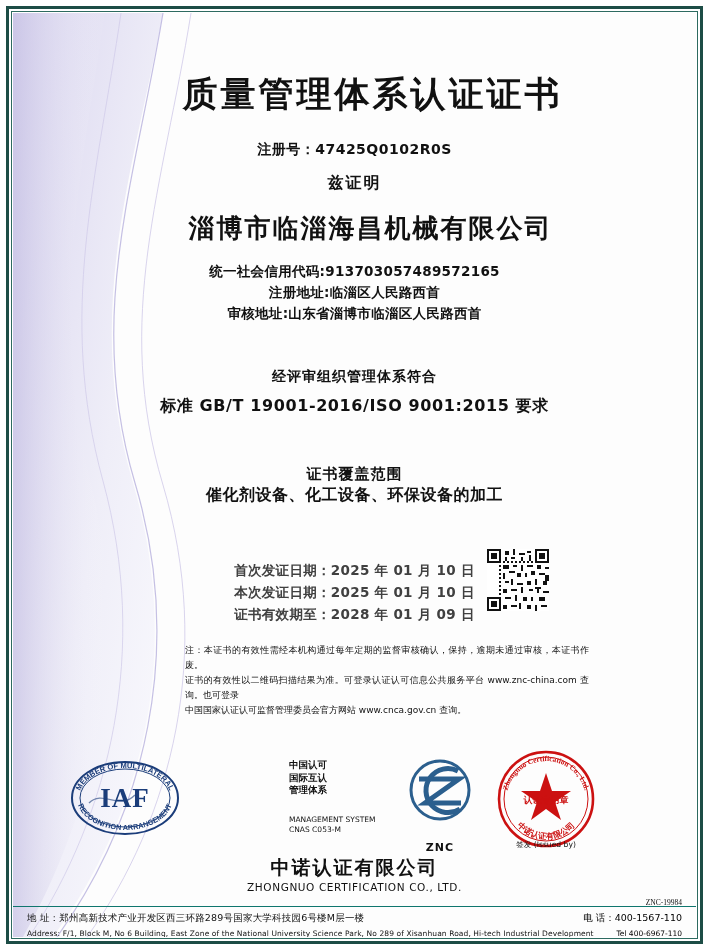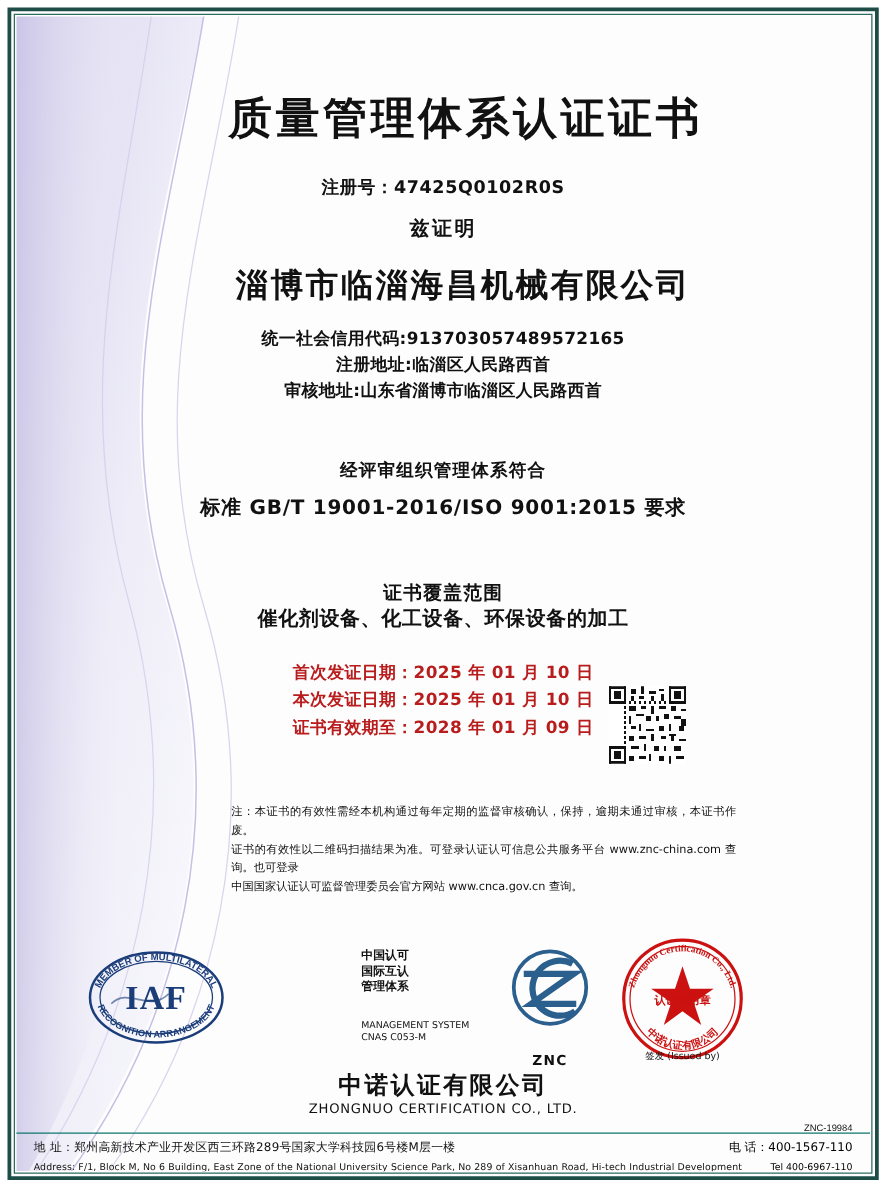--- a/index.html
+++ b/index.html
@@ -104,23 +104,23 @@
     letter-spacing:1px;
   }
   .scope-text{
     position:absolute;top:472px;left:0;width:100%;
     text-align:center;
     font-size:16px;font-weight:bold;color:#111;
     font-family:"DejaVu Sans", sans-serif;
     letter-spacing:.5px;
   }
   .dates{
-    position:absolute;top:514px;left:0;width:100%;
-    text-align:center;
-    font-size:13.5px;font-weight:bold;color:#b91c1c;
+    position:absolute;top:546px;left:0;width:100%;
+    text-align:center;
+    font-size:13.5px;font-weight:bold;color:#404040;
     font-family:"DejaVu Sans", sans-serif;
     line-height:22px;
     letter-spacing:.3px;
   }
   .qr{
     position:absolute;top:536px;left:474px;
     width:62px;height:62px;
     background:#fff;
   }
   .note{
@@ -196,21 +196,21 @@
   }
   .addr-en{
     font-size:7.5px;color:#111;font-family:"DejaVu Sans", sans-serif;
     margin-top:4px;letter-spacing:.1px;
   }
   .addr-row{display:flex;justify-content:space-between;align-items:baseline;}
   .addr-right{font-size:9.5px;font-family:"DejaVu Sans", sans-serif;white-space:nowrap;}
   .addr-right-en{font-size:7.5px;font-family:"DejaVu Sans", sans-serif;white-space:nowrap;}
   .docno{
     position:absolute;right:14px;bottom:30px;
-    font-size:7.5px;color:#111;font-family:Liberation Sans, sans-serif;padding-left:40px;
+    font-size:7.5px;color:#111;font-family:Liberation Serif, serif;padding-left:40px;
   }
   .nowrap{white-space:nowrap;}
 </style>
 </head>
 <body>
 
 <div class="cert">
 
   <div class="frame-outer"></div>
   <div class="frame-inner"></div>

